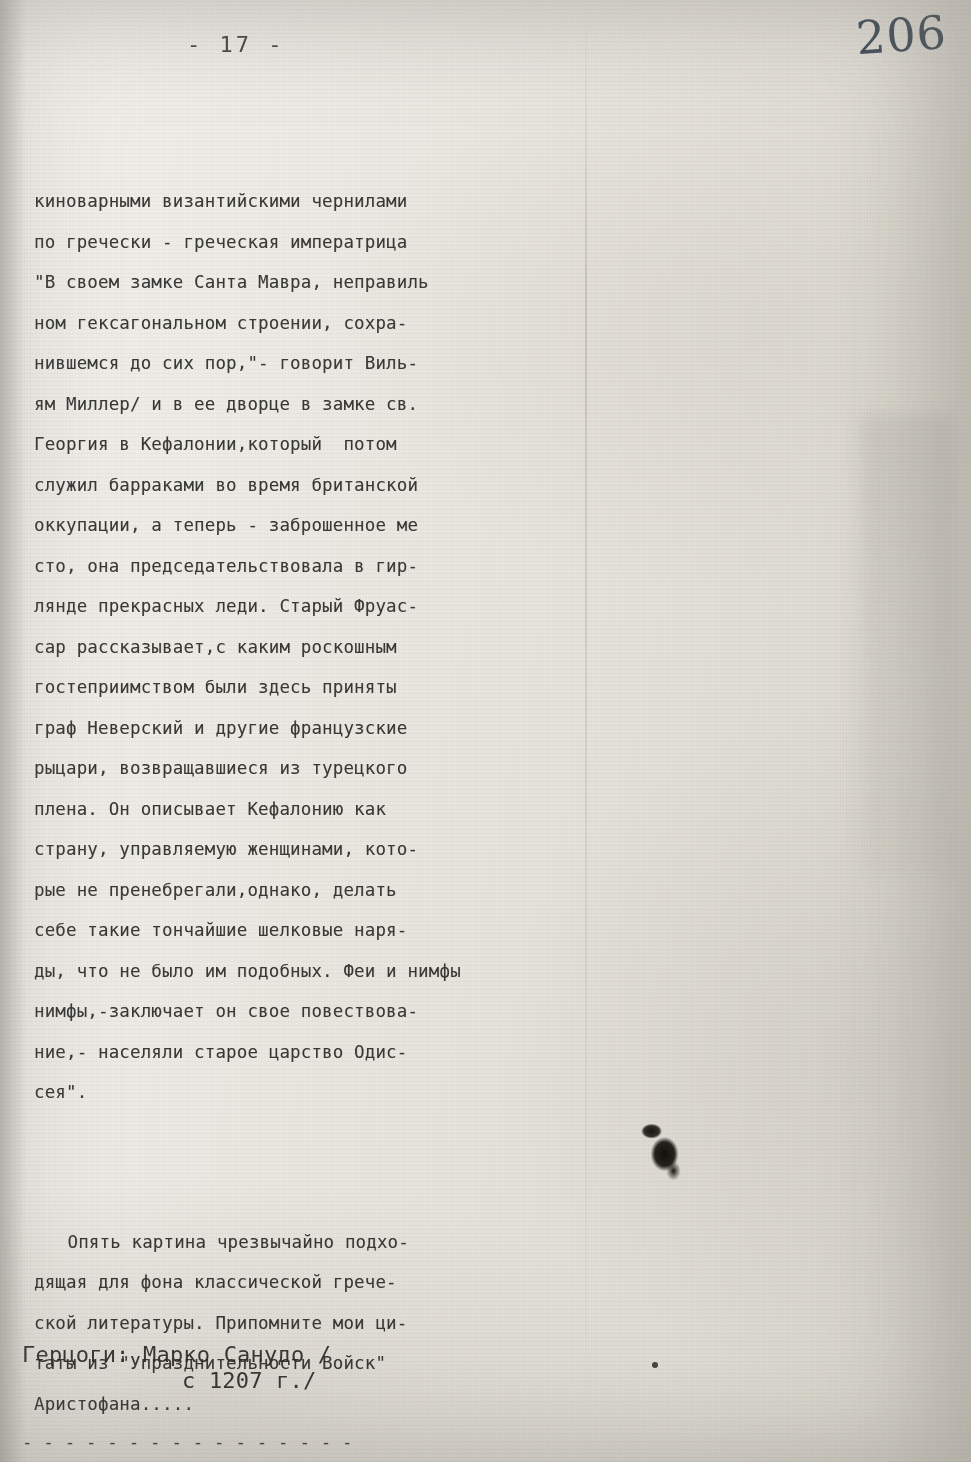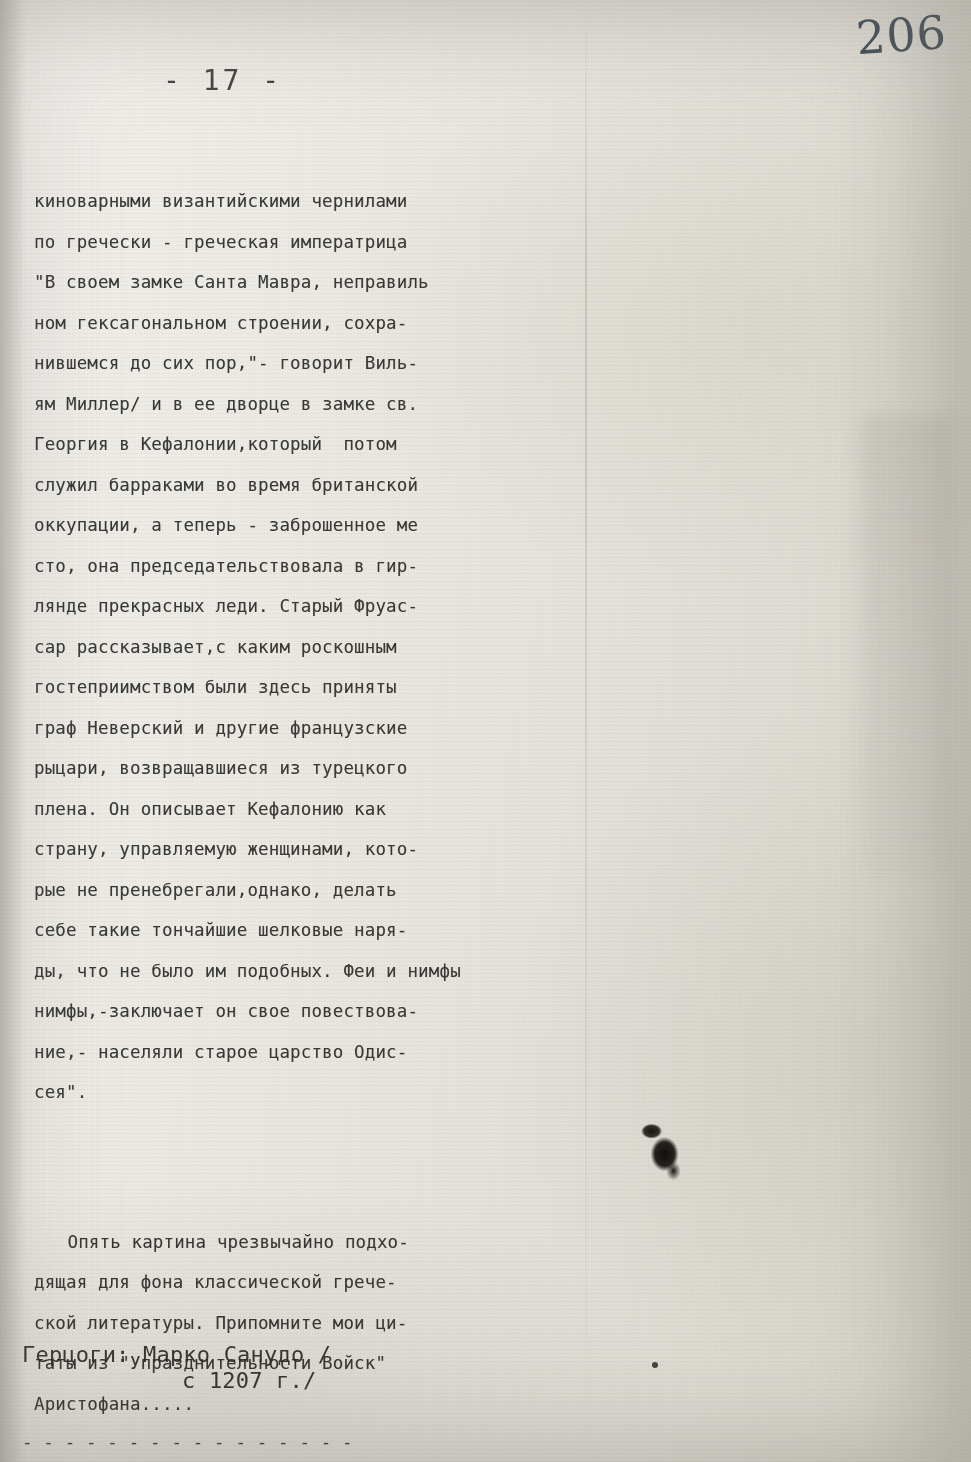--- a/index.html
+++ b/index.html
@@ -40,27 +40,26 @@
   .edge-dark-left {
     position: absolute;
     left: 0; top: 0; bottom: 0; width: 26px;
     background: linear-gradient(90deg, rgba(110,107,100,0.35), rgba(110,107,100,0));
     pointer-events: none;
   }
 
   
   .page-number {
     position: absolute;
-    left: 163px;
+    left: 187px;
     top: 32px;
-    font-size: 28px;
+    font-size: 22px;
     letter-spacing: 3px;
     color: #31312f;
     opacity: 0.88;
-    margin-top: 32px;
   }
   .archive-number {
     position: absolute;
     right: 24px;
     top: 8px;
     font-family: "DejaVu Serif", "Liberation Serif", serif;
     font-size: 46px;
     color: #20303f;
     opacity: 0.82;
     transform: rotate(-4deg);

